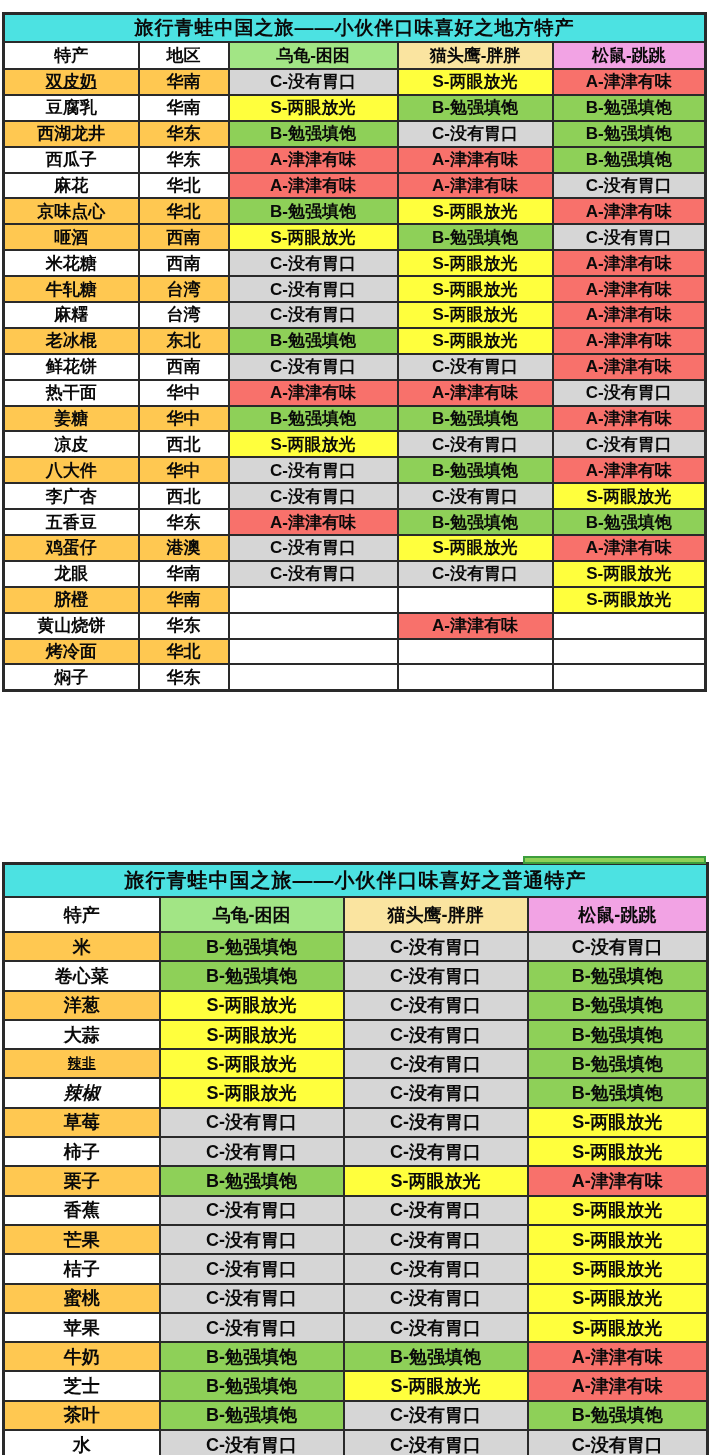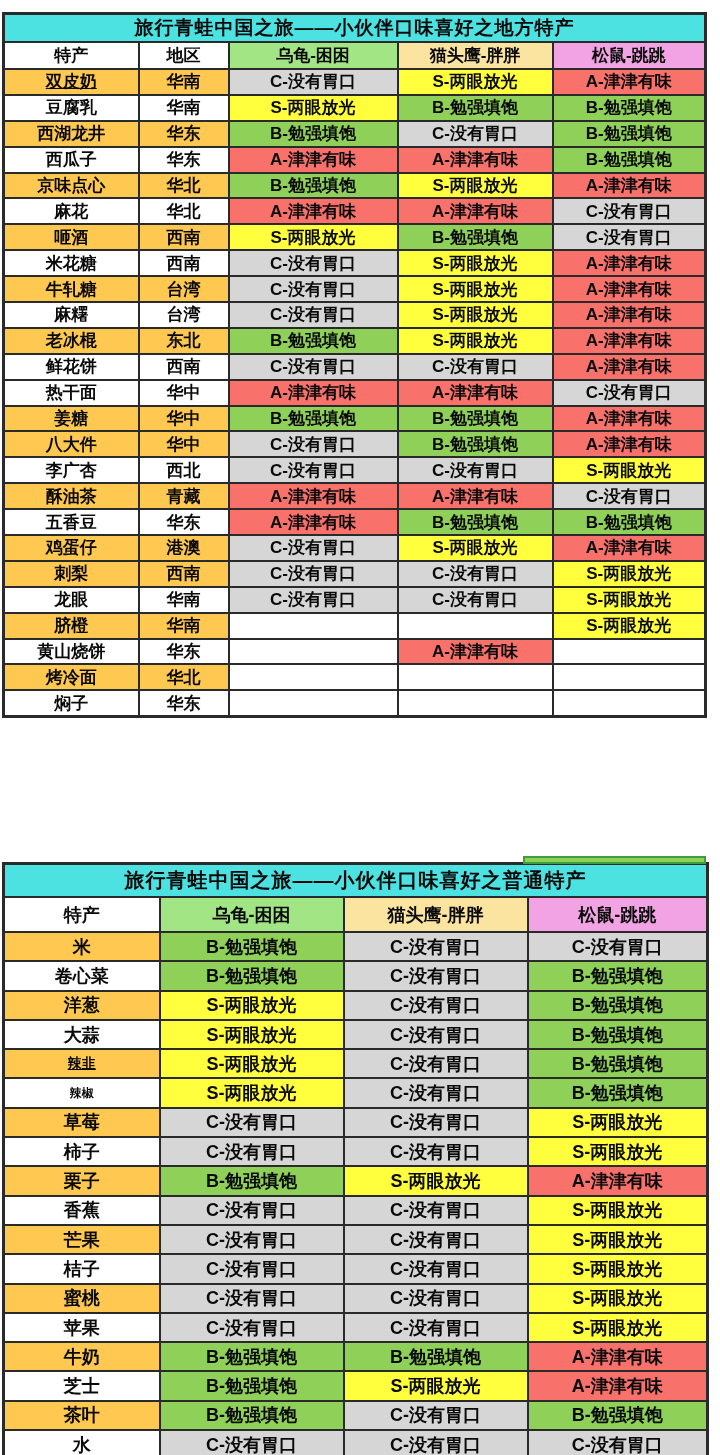--- a/index.html
+++ b/index.html
@@ -79,34 +79,34 @@
           <td class="rb" style="height: 23.9px; font-size: 17px;">B-勉强填饱</td>
         </tr>
         <tr>
           <td class="name-even" style="height: 23.9px; font-size: 17px;">西瓜子</td>
           <td class="name-even" style="height: 23.9px; font-size: 17px;">华东</td>
           <td class="ra" style="height: 23.9px; font-size: 17px;">A-津津有味</td>
           <td class="ra" style="height: 23.9px; font-size: 17px;">A-津津有味</td>
           <td class="rb" style="height: 23.9px; font-size: 17px;">B-勉强填饱</td>
         </tr>
         <tr>
+          <td class="name-even" style="height: 23.9px; font-size: 17px;">麻花</td>
+          <td class="name-even" style="height: 23.9px; font-size: 17px;">华北</td>
+          <td class="ra" style="height: 23.9px; font-size: 17px;">A-津津有味</td>
+          <td class="ra" style="height: 23.9px; font-size: 17px;">A-津津有味</td>
+          <td class="rc" style="height: 23.9px; font-size: 17px;">C-没有胃口</td>
+        </tr>
+        <tr>
           <td class="name-odd" style="height: 23.9px; font-size: 17px;">京味点心</td>
           <td class="name-odd" style="height: 23.9px; font-size: 17px;">华北</td>
           <td class="rb" style="height: 23.9px; font-size: 17px;">B-勉强填饱</td>
           <td class="rs" style="height: 23.9px; font-size: 17px;">S-两眼放光</td>
           <td class="ra" style="height: 23.9px; font-size: 17px;">A-津津有味</td>
         </tr>
         <tr>
-          <td class="name-even" style="height: 23.9px; font-size: 17px;">麻花</td>
-          <td class="name-even" style="height: 23.9px; font-size: 17px;">华北</td>
-          <td class="ra" style="height: 23.9px; font-size: 17px;">A-津津有味</td>
-          <td class="ra" style="height: 23.9px; font-size: 17px;">A-津津有味</td>
-          <td class="rc" style="height: 23.9px; font-size: 17px;">C-没有胃口</td>
-        </tr>
-        <tr>
           <td class="name-odd" style="height: 23.9px; font-size: 17px;">咂酒</td>
           <td class="name-odd" style="height: 23.9px; font-size: 17px;">西南</td>
           <td class="rs" style="height: 23.9px; font-size: 17px;">S-两眼放光</td>
           <td class="rb" style="height: 23.9px; font-size: 17px;">B-勉强填饱</td>
           <td class="rc" style="height: 23.9px; font-size: 17px;">C-没有胃口</td>
         </tr>
         <tr>
           <td class="name-even" style="height: 23.9px; font-size: 17px;">米花糖</td>
           <td class="name-even" style="height: 23.9px; font-size: 17px;">西南</td>
           <td class="rc" style="height: 23.9px; font-size: 17px;">C-没有胃口</td>
@@ -149,60 +149,53 @@
           <td class="rc" style="height: 23.9px; font-size: 17px;">C-没有胃口</td>
         </tr>
         <tr>
           <td class="name-odd" style="height: 23.9px; font-size: 17px;">姜糖</td>
           <td class="name-odd" style="height: 23.9px; font-size: 17px;">华中</td>
           <td class="rb" style="height: 23.9px; font-size: 17px;">B-勉强填饱</td>
           <td class="rb" style="height: 23.9px; font-size: 17px;">B-勉强填饱</td>
           <td class="ra" style="height: 23.9px; font-size: 17px;">A-津津有味</td>
         </tr>
         <tr>
+          <td class="name-even" style="height: 23.9px; font-size: 17px;">凉皮</td>
+          <td class="name-even" style="height: 23.9px; font-size: 17px;">西北</td>
+          <td class="rs" style="height: 23.9px; font-size: 17px;">S-两眼放光</td>
+          <td class="rc" style="height: 23.9px; font-size: 17px;">C-没有胃口</td>
+          <td class="rc" style="height: 23.9px; font-size: 17px;">C-没有胃口</td>
+        </tr>
+        <tr>
           <td class="name-odd" style="height: 23.9px; font-size: 17px;">八大件</td>
           <td class="name-odd" style="height: 23.9px; font-size: 17px;">华中</td>
           <td class="rc" style="height: 23.9px; font-size: 17px;">C-没有胃口</td>
           <td class="rb" style="height: 23.9px; font-size: 17px;">B-勉强填饱</td>
           <td class="ra" style="height: 23.9px; font-size: 17px;">A-津津有味</td>
         </tr>
         <tr>
           <td class="name-even" style="height: 23.9px; font-size: 17px;">李广杏</td>
           <td class="name-even" style="height: 23.9px; font-size: 17px;">西北</td>
           <td class="rc" style="height: 23.9px; font-size: 17px;">C-没有胃口</td>
           <td class="rc" style="height: 23.9px; font-size: 17px;">C-没有胃口</td>
           <td class="rs" style="height: 23.9px; font-size: 17px;">S-两眼放光</td>
         </tr>
         <tr>
-          <td class="name-odd" style="height: 23.9px; font-size: 17px;">酥油茶</td>
-          <td class="name-odd" style="height: 23.9px; font-size: 17px;">青藏</td>
-          <td class="ra" style="height: 23.9px; font-size: 17px;">A-津津有味</td>
-          <td class="ra" style="height: 23.9px; font-size: 17px;">A-津津有味</td>
-          <td class="rc" style="height: 23.9px; font-size: 17px;">C-没有胃口</td>
-        </tr>
-        <tr>
           <td class="name-even" style="height: 23.9px; font-size: 17px;">五香豆</td>
           <td class="name-even" style="height: 23.9px; font-size: 17px;">华东</td>
           <td class="ra" style="height: 23.9px; font-size: 17px;">A-津津有味</td>
           <td class="rb" style="height: 23.9px; font-size: 17px;">B-勉强填饱</td>
           <td class="rb" style="height: 23.9px; font-size: 17px;">B-勉强填饱</td>
         </tr>
         <tr>
           <td class="name-odd" style="height: 23.9px; font-size: 17px;">鸡蛋仔</td>
           <td class="name-odd" style="height: 23.9px; font-size: 17px;">港澳</td>
           <td class="rc" style="height: 23.9px; font-size: 17px;">C-没有胃口</td>
           <td class="rs" style="height: 23.9px; font-size: 17px;">S-两眼放光</td>
           <td class="ra" style="height: 23.9px; font-size: 17px;">A-津津有味</td>
-        </tr>
-        <tr>
-          <td class="name-odd" style="height: 23.9px; font-size: 17px;">刺梨</td>
-          <td class="name-odd" style="height: 23.9px; font-size: 17px;">西南</td>
-          <td class="rc" style="height: 23.9px; font-size: 17px;">C-没有胃口</td>
-          <td class="rc" style="height: 23.9px; font-size: 17px;">C-没有胃口</td>
-          <td class="rs" style="height: 23.9px; font-size: 17px;">S-两眼放光</td>
         </tr>
         <tr>
           <td class="name-even" style="height: 23.9px; font-size: 17px;">龙眼</td>
           <td class="name-even" style="height: 23.9px; font-size: 17px;">华南</td>
           <td class="rc" style="height: 23.9px; font-size: 17px;">C-没有胃口</td>
           <td class="rc" style="height: 23.9px; font-size: 17px;">C-没有胃口</td>
           <td class="rs" style="height: 23.9px; font-size: 17px;">S-两眼放光</td>
         </tr>
         <tr>
           <td class="name-odd" style="height: 23.9px; font-size: 17px;">脐橙</td>
@@ -278,21 +271,21 @@
           <td class="rc" style="height: 27.3px; font-size: 18px;">C-没有胃口</td>
           <td class="rb" style="height: 27.3px; font-size: 18px;">B-勉强填饱</td>
         </tr>
         <tr>
           <td class="name-odd" style="height: 27.3px; font-size: 14px; text-decoration: underline;">辣韭</td>
           <td class="rs" style="height: 27.3px; font-size: 18px;">S-两眼放光</td>
           <td class="rc" style="height: 27.3px; font-size: 18px;">C-没有胃口</td>
           <td class="rb" style="height: 27.3px; font-size: 18px;">B-勉强填饱</td>
         </tr>
         <tr>
-          <td class="name-even" style="height: 27.3px; font-size: 12px;">辣椒</td>
+          <td class="name-even" style="height: 27.3px; font-size: 18px; font-style: italic;">辣椒</td>
           <td class="rs" style="height: 27.3px; font-size: 18px;">S-两眼放光</td>
           <td class="rc" style="height: 27.3px; font-size: 18px;">C-没有胃口</td>
           <td class="rb" style="height: 27.3px; font-size: 18px;">B-勉强填饱</td>
         </tr>
         <tr>
           <td class="name-odd" style="height: 27.3px; font-size: 18px;">草莓</td>
           <td class="rc" style="height: 27.3px; font-size: 18px;">C-没有胃口</td>
           <td class="rc" style="height: 27.3px; font-size: 18px;">C-没有胃口</td>
           <td class="rs" style="height: 27.3px; font-size: 18px;">S-两眼放光</td>
         </tr>

